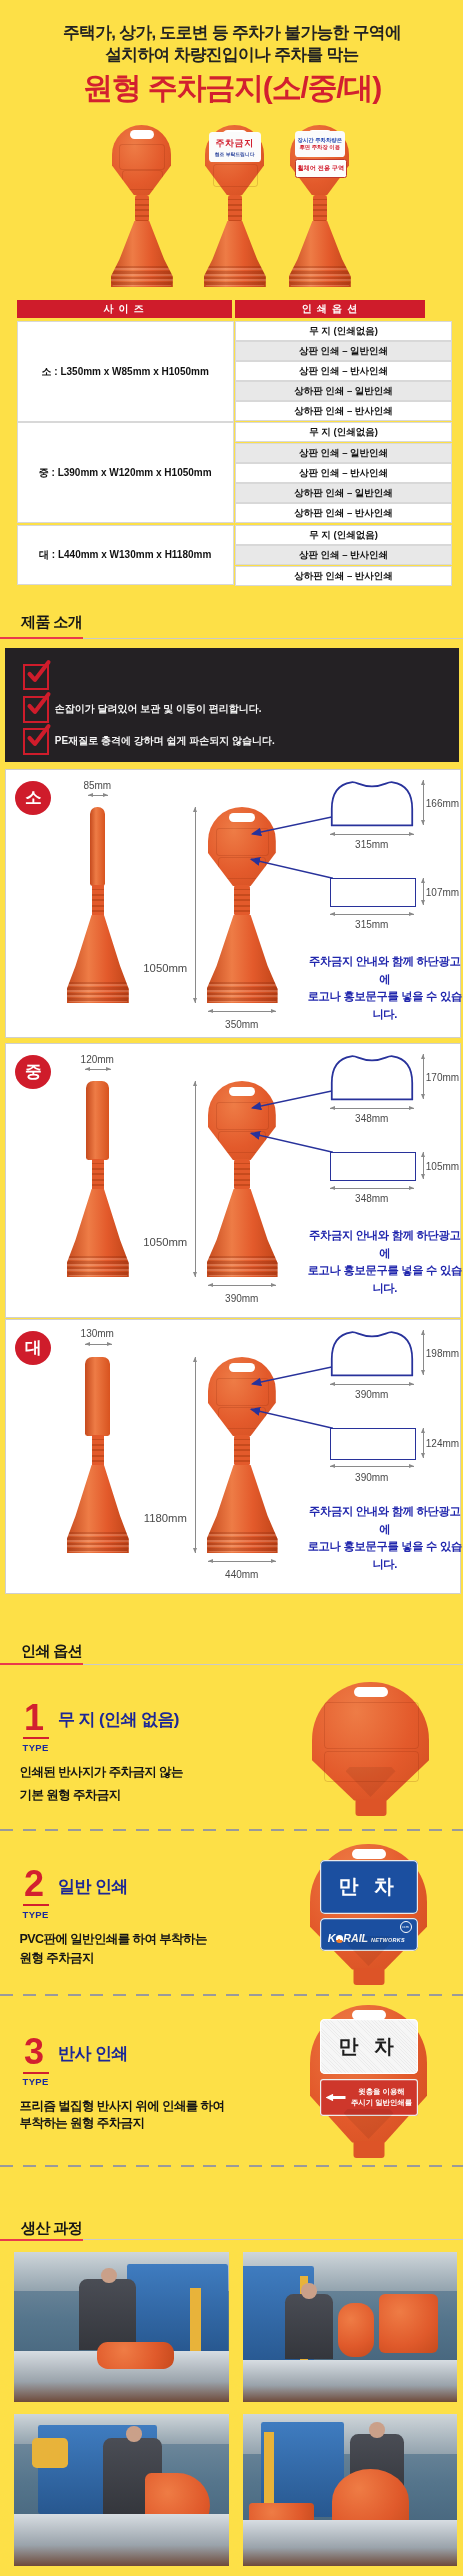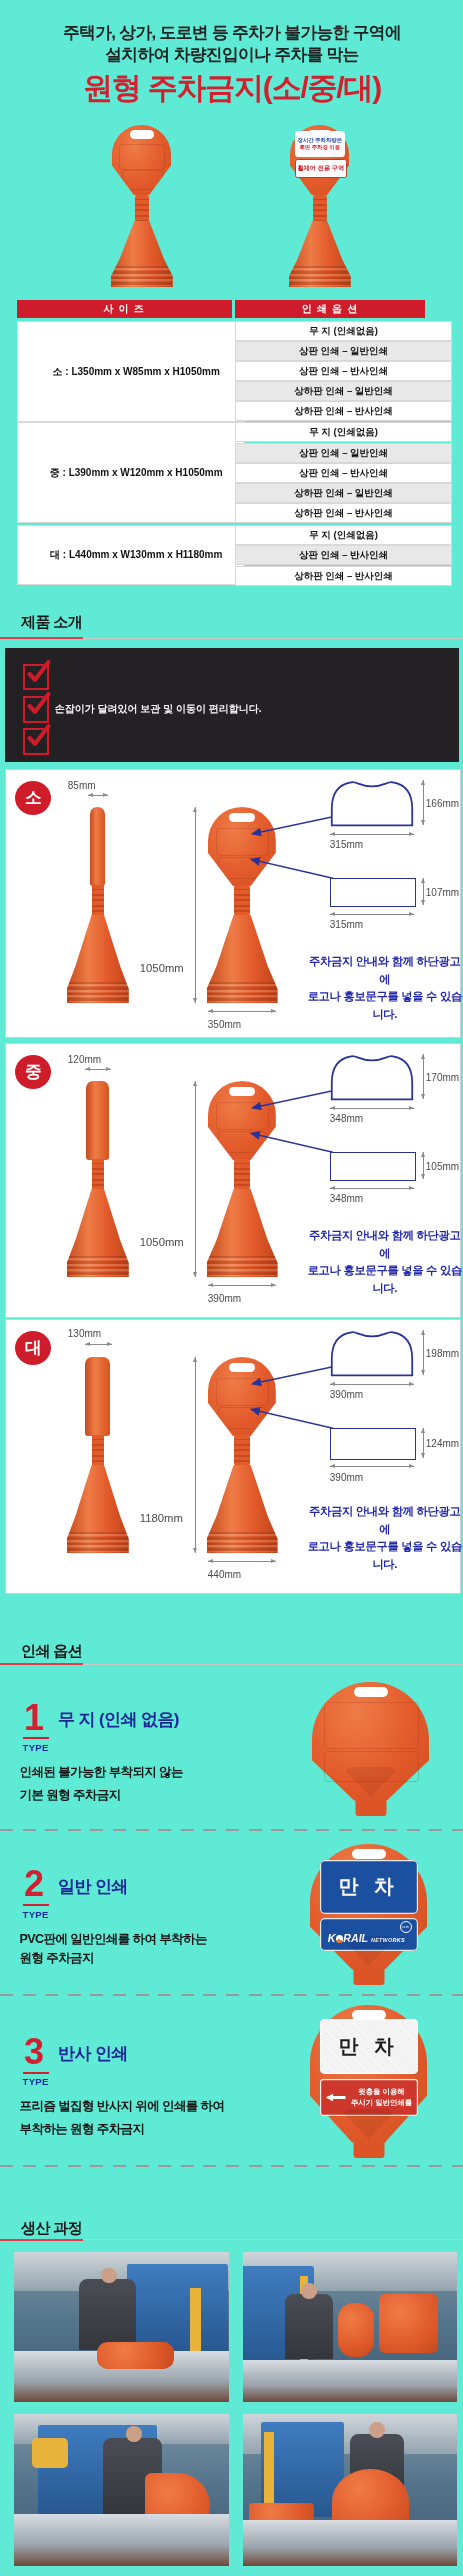--- a/index.html
+++ b/index.html
@@ -1,16 +1,16 @@
 <!DOCTYPE html>
 <html style="font-size:9.5px"><head>
 <meta charset="utf-8">
 <style>
   html,body{margin:0;padding:0;background:#fff;}
-  #page{position:relative;width:464px;height:2576px;background:#5eead4;overflow:hidden;
+  #page{position:relative;width:464px;height:2576px;background:#fde047;overflow:hidden;
         font-family:"Liberation Sans","DejaVu Sans",sans-serif;}
   .abs{position:absolute;}
 
   
   .intro{left:0;width:464px;text-align:center;font-size:16.7px;font-weight:800;color:#222;letter-spacing:-0.6px;}
   .main-title{left:0;width:464px;text-align:center;font-size:30px;font-weight:800;color:#d2202f;letter-spacing:-1.2px;}
 
   
   .bol{position:absolute;width:59px;height:162px;}
   .b-head{position:absolute;left:0;top:0;width:59px;height:70px;
@@ -51,41 +51,41 @@
            background:repeating-linear-gradient(180deg,#e35a2b 0 3.6px,#c64a1d 3.6px 5.4px);}
   .bs-cone{position:absolute;left:0;top:108px;width:62px;height:88px;
            background:linear-gradient(90deg,#c64a1d,#ee7c46 35%,#e35a2b 65%,#c04418);
            clip-path:polygon(40% 0,60% 0,86% 58%,100% 84%,100% 100%,0 100%,0 84%,14% 58%);}
   .sec1 .bs-head{width:22.6px;left:19.6px;} .sec2 .bs-head{width:25px;left:18.4px;}
 
   
   .th-cell{position:absolute;height:18.4px;background:#cf1c2b;color:#fff;font-size:10px;font-weight:800;
            display:flex;align-items:center;justify-content:center;letter-spacing:1.2px;}
   .size-cell{position:absolute;left:16.7px;width:215px;background:#fff;border:0.6px solid #d8d8d8;
-           display:flex;align-items:center;justify-content:center;font-size:10px;font-weight:800;color:#111;padding-left:11px;}
+           display:flex;align-items:center;justify-content:center;font-size:10px;font-weight:800;color:#111;}
   .opt-row{position:absolute;left:235px;width:215px;height:18px;border:0.6px solid #d8d8d8;
            display:flex;align-items:center;justify-content:center;font-size:9.5px;font-weight:800;color:#111;background:#fff;}
   .opt-gray{background:#e8e8e8;}
 
   
   .sec-title{position:absolute;left:21px;font-size:15px;font-weight:800;color:#161616;letter-spacing:-0.6px;}
   .rule{position:absolute;left:0;width:464px;height:1.2px;background:#c9c9c9;}
   .rule-red{position:absolute;left:0;width:83px;height:1.8px;background:#e93a4c;}
 
   
   .dark-box{position:absolute;left:4.8px;top:648px;width:454px;height:114px;background:#242124;}
   .feat{position:absolute;left:18px;width:22.6px;height:22.6px;border:2.4px solid #cf1c2b;background:transparent;}
   .feat svg{position:absolute;left:1.2px;top:-4.8px;overflow:visible;}
   .feat-text{position:absolute;left:50px;width:393px;font-size:10px;font-weight:800;color:#f4f4f4;}
 
   
   .size-box{position:absolute;left:4.8px;width:454px;background:#fff;border:0.9px solid #cfcfcf;}
   .badge{position:absolute;left:9.5px;top:10.7px;width:36px;height:34px;border-radius:50%;background:#cf1c2b;
          display:flex;align-items:center;justify-content:center;color:#fff;font-size:16.7px;font-weight:800;}
-  .dlabel{position:absolute;font-size:10px;color:#4a4a4a;text-align:left;}
+  .dlabel{position:absolute;font-size:10px;color:#4a4a4a;text-align:center;}
   .dlabel-lg{font-size:11.3px;}
   .dimh{position:absolute;height:0;border-top:1.2px solid #8a8a8a;}
   .dimh:before,.dimh:after{content:"";position:absolute;top:-3px;width:0;height:0;border-top:2.4px solid transparent;border-bottom:2.4px solid transparent;}
   .dimh:before{left:0;border-right:5.4px solid #8a8a8a;}
   .dimh:after{right:0;border-left:5.4px solid #8a8a8a;}
   .dimv{position:absolute;width:0;border-left:1.2px solid #8a8a8a;}
   .dimv:before,.dimv:after{content:"";position:absolute;left:-3px;width:0;height:0;border-left:2.4px solid transparent;border-right:2.4px solid transparent;}
   .dimv:before{top:0;border-bottom:5.4px solid #8a8a8a;}
   .dimv:after{bottom:0;border-top:5.4px solid #8a8a8a;}
   .panel-rect{position:absolute;left:324px;top:108px;width:84px;height:27px;border:1.8px solid #28329b;background:#fff;}
@@ -151,20 +151,33 @@
     <div class="b-head">
       <div class="b-emb" style="left:7.1px;top:19px;width:44px;height:24px"></div>
       <div class="b-emb" style="left:9.5px;top:45px;width:39px;height:18px"></div>
     </div>
     <div class="b-handle"></div>
     <div class="b-neck"></div>
     <div class="b-cone">
         <div class="b-rings"></div>
       </div>
   </div>
+  <div class="bol" style="left:205px;top:125px">
+    <div class="b-head"></div>
+    <div class="b-handle"></div>
+    <div class="b-wpanel">
+      <div class="l1">주차금지</div>
+      <div class="l2">협조 부탁드립니다</div>
+    </div>
+    <div class="b-emb" style="left:8.3px;top:39px;width:43px;height:21.4px"></div>
+    <div class="b-neck"></div>
+    <div class="b-cone">
+        <div class="b-rings"></div>
+      </div>
+  </div>
   <div class="bol" style="left:290px;top:125px">
     <div class="b-head"></div>
     <div class="b-handle"></div>
     <div class="b-wpanel3">
       <div class="l1">장시간 주차차량은</div>
       <div class="l2">후면 주차장 이용</div>
     </div>
     <div class="b-wpanel3b">
       <div class="l3">휠체어 전용 구역</div>
     </div>
@@ -212,20 +225,21 @@
       <svg width="26" height="26" viewBox="0 0 44 44">
           <polyline points="6,22 15,32 38,2" fill="none" stroke="#cf1c2b" stroke-width="7" stroke-linecap="round" stroke-linejoin="round"></polyline>
         </svg>
     </div>
     <div class="feat-text" style="top:54px">손잡이가 달려있어 보관 및 이동이 편리합니다.</div>
     <div class="feat" style="top:80px">
       <svg width="26" height="26" viewBox="0 0 44 44">
           <polyline points="6,22 15,32 38,2" fill="none" stroke="#cf1c2b" stroke-width="7" stroke-linecap="round" stroke-linejoin="round"></polyline>
         </svg>
     </div>
+    <div class="feat-text" style="top:86px">PE재질로 충격에 강하며 쉽게 파손되지 않습니다.</div>
   </div>
 
   <div class="size-box sec0" style="top:769px;height:267px">
     <div class="badge">소</div>
     <div class="dlabel" style="left:62px;top:9.5px;width:59px">85mm</div>
     <div class="dimh" style="left:82px;top:25px;width:20px"></div>
     <div class="bol-side" style="left:61px;top:37px">
       <div class="bs-head"></div>
         <div class="bs-neck"></div>
         <div class="bs-cone">
@@ -383,21 +397,21 @@
   <div class="sec-title" style="top:1642px">인쇄 옵션</div>
   <div class="rule" style="top:1664px"></div>
   <div class="rule-red" style="top:1663px"></div>
 
   <div>
     <div class="type-num" style="left:24px;top:1700px">1</div>
     <div class="num-rule" style="left:22.6px;top:1737px"></div>
     <div class="type-label" style="left:22.6px;top:1742px">TYPE</div>
     <div class="type-title" style="left:58px;top:1708px">무 지 (인쇄 없음)</div>
     <div class="type-desc" style="top:1764px">
-      <div>인쇄된 불가능한 부착되지 않는</div>
+      <div>인쇄된 반사지가 주차금지 않는</div>
       <div style="margin-top:6px">기본 원형 주차금지</div>
     </div>
     <div class="sign-big" style="left:312px;top:1682px;height:134px">
       <div class="sb-body"></div>
         <div class="sb-handle"></div>
       <div class="sb-emb" style="left:12px;top:20px;width:93px;height:45px"></div>
       <div class="sb-emb" style="left:12px;top:69px;width:93px;height:28.5px"></div>
       <div class="sb-diamond"></div>
         <div class="sb-stem"></div>
     </div>
@@ -431,21 +445,21 @@
   </div>
   <div class="dashed" style="top:1994px"></div>
 
   <div>
     <div class="type-num" style="left:24px;top:2034px">3</div>
     <div class="num-rule" style="left:22.6px;top:2072px"></div>
     <div class="type-label" style="left:22.6px;top:2076px">TYPE</div>
     <div class="type-title" style="left:58px;top:2042px">반사 인쇄</div>
     <div class="type-desc" style="top:2098px">
       <div>프리즘 벌집형 반사지 위에 인쇄를 하여</div>
-      <div style="margin-top:6px">부착하는 원형 주차금지</div>
+      <div style="">부착하는 원형 주차금지</div>
     </div>
     <div class="sign-big" style="left:310px;top:2005px;height:153px">
       <div class="sb-body"></div>
         <div class="sb-handle"></div>
       <div class="sb-wpanel" style="top:14.3px;height:55px;display:flex;align-items:center">
         <div class="big-text" style="color:#1d1d1d">만 차</div>
       </div>
       <div class="sb-rpanel" style="top:74px;height:37px">
         <div class="arr-left"></div>
         <div class="rp-text">

